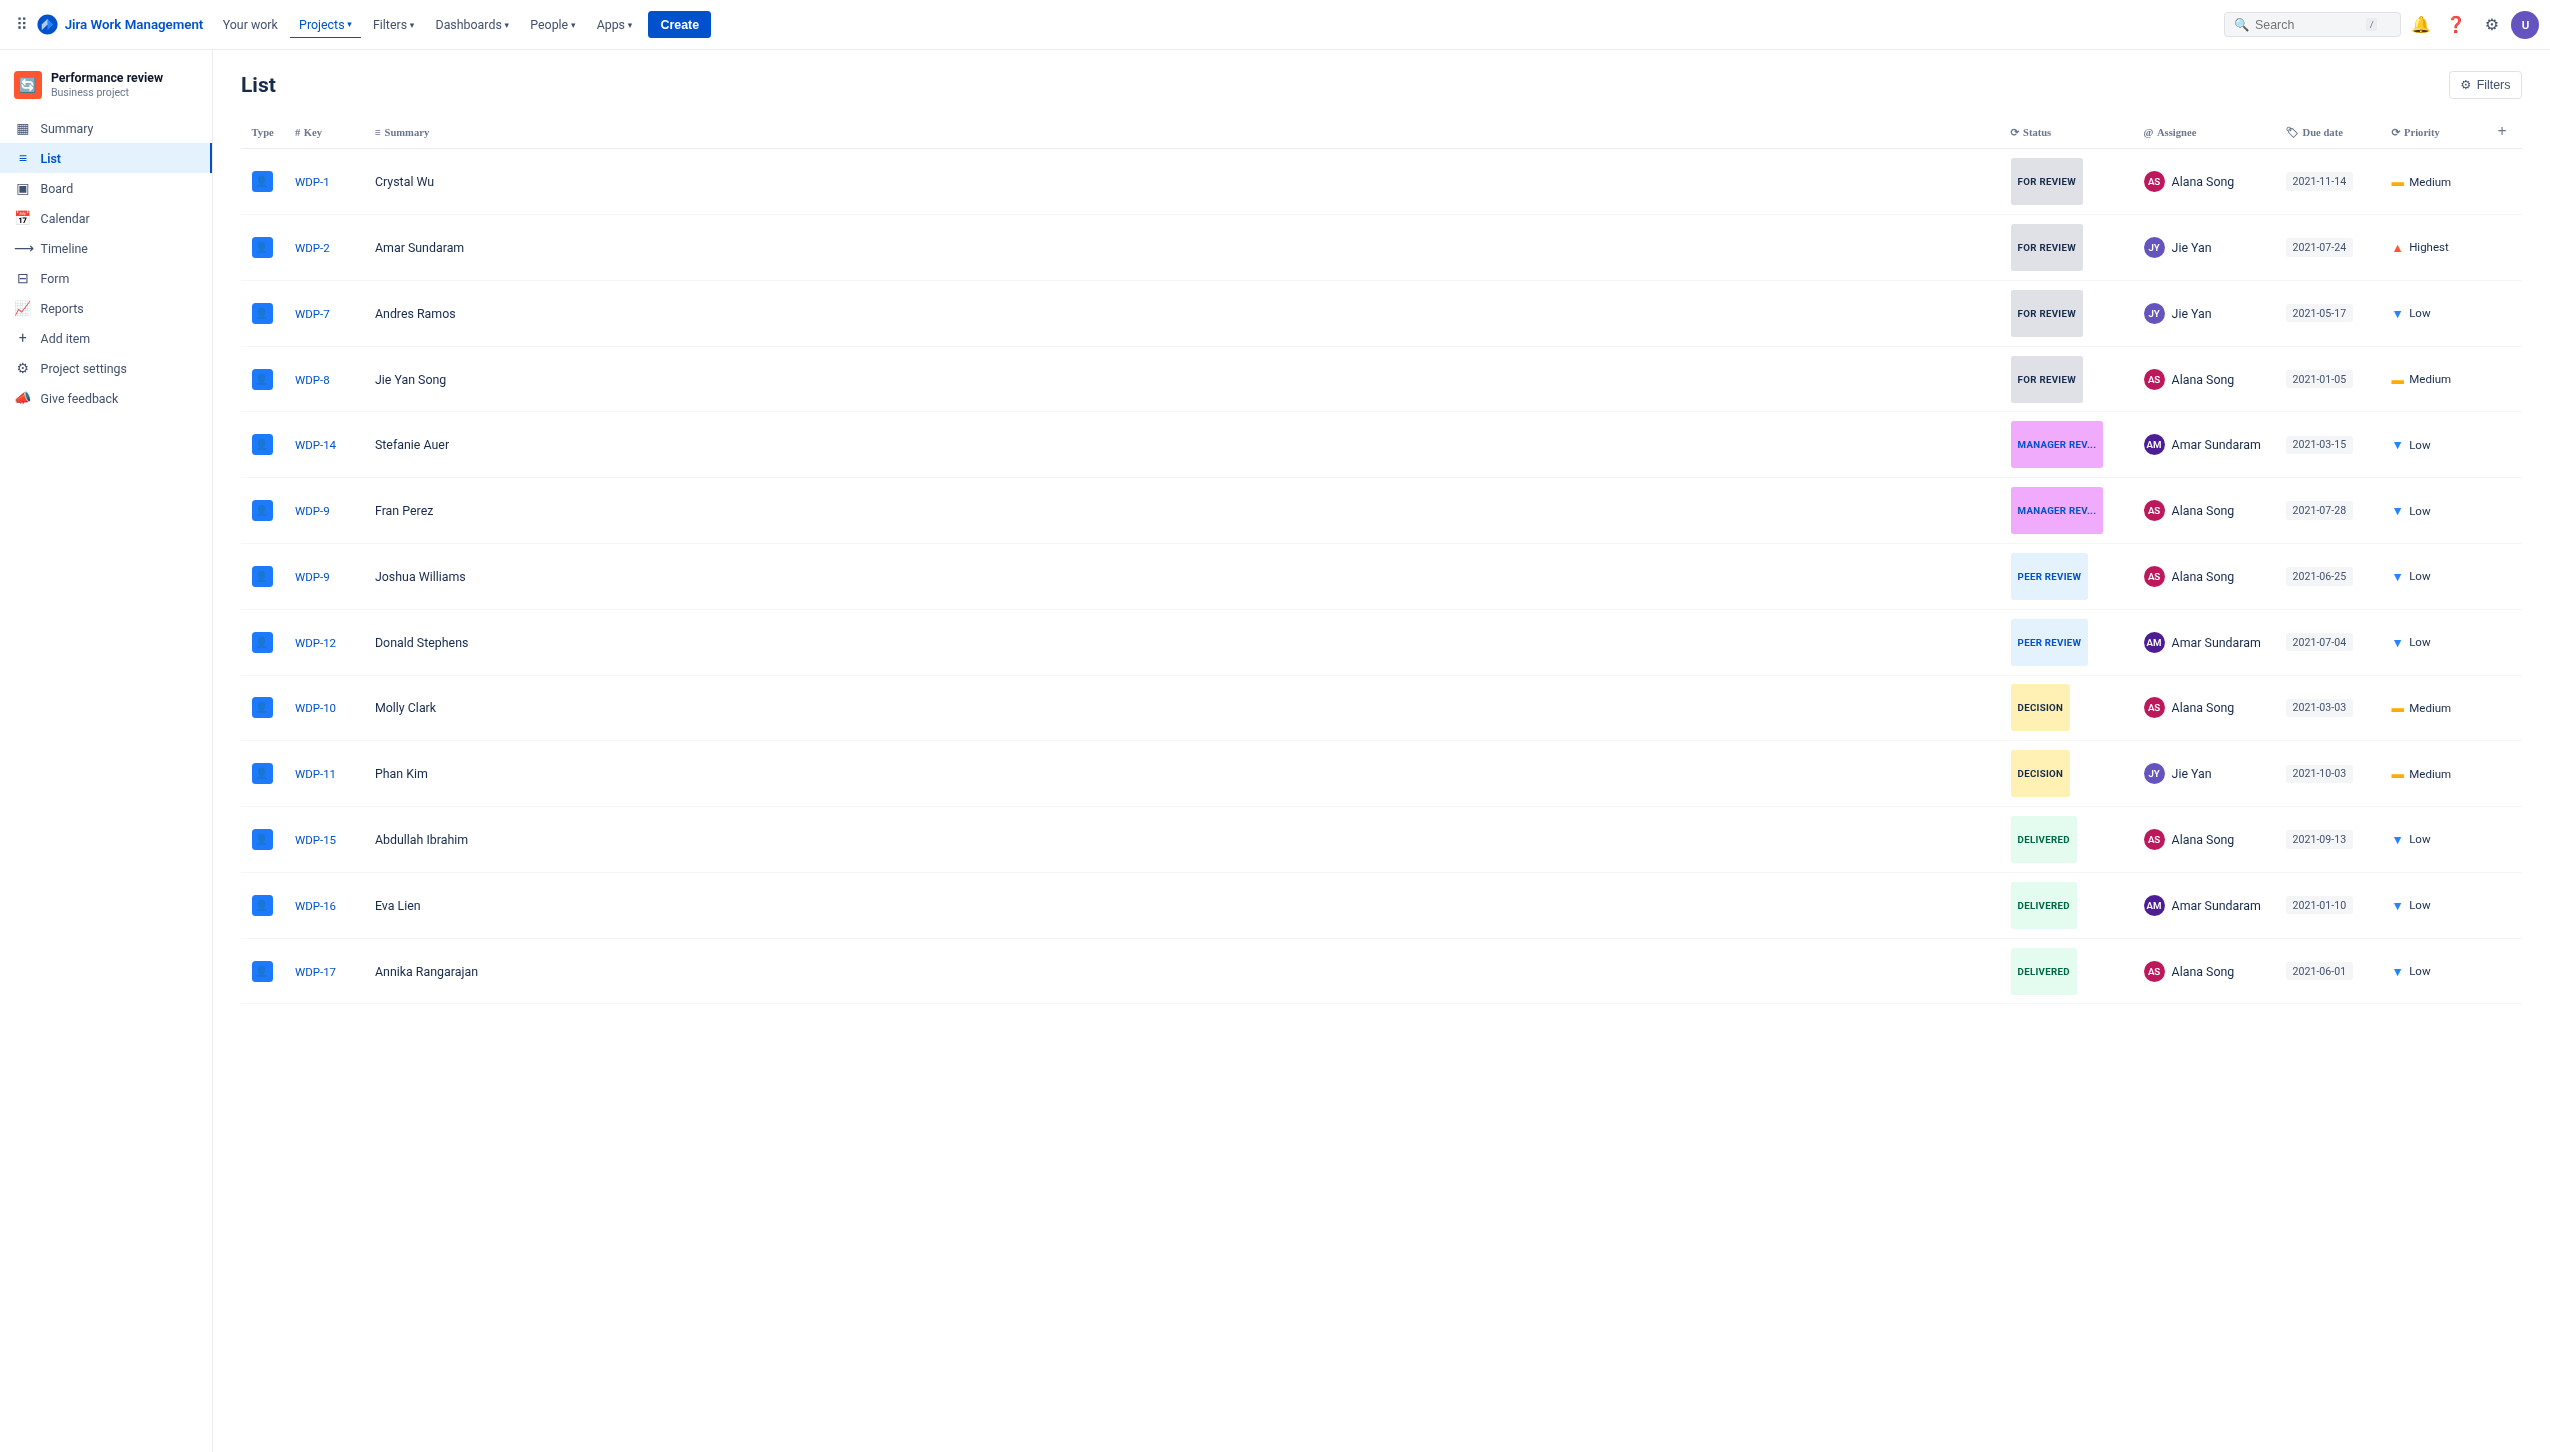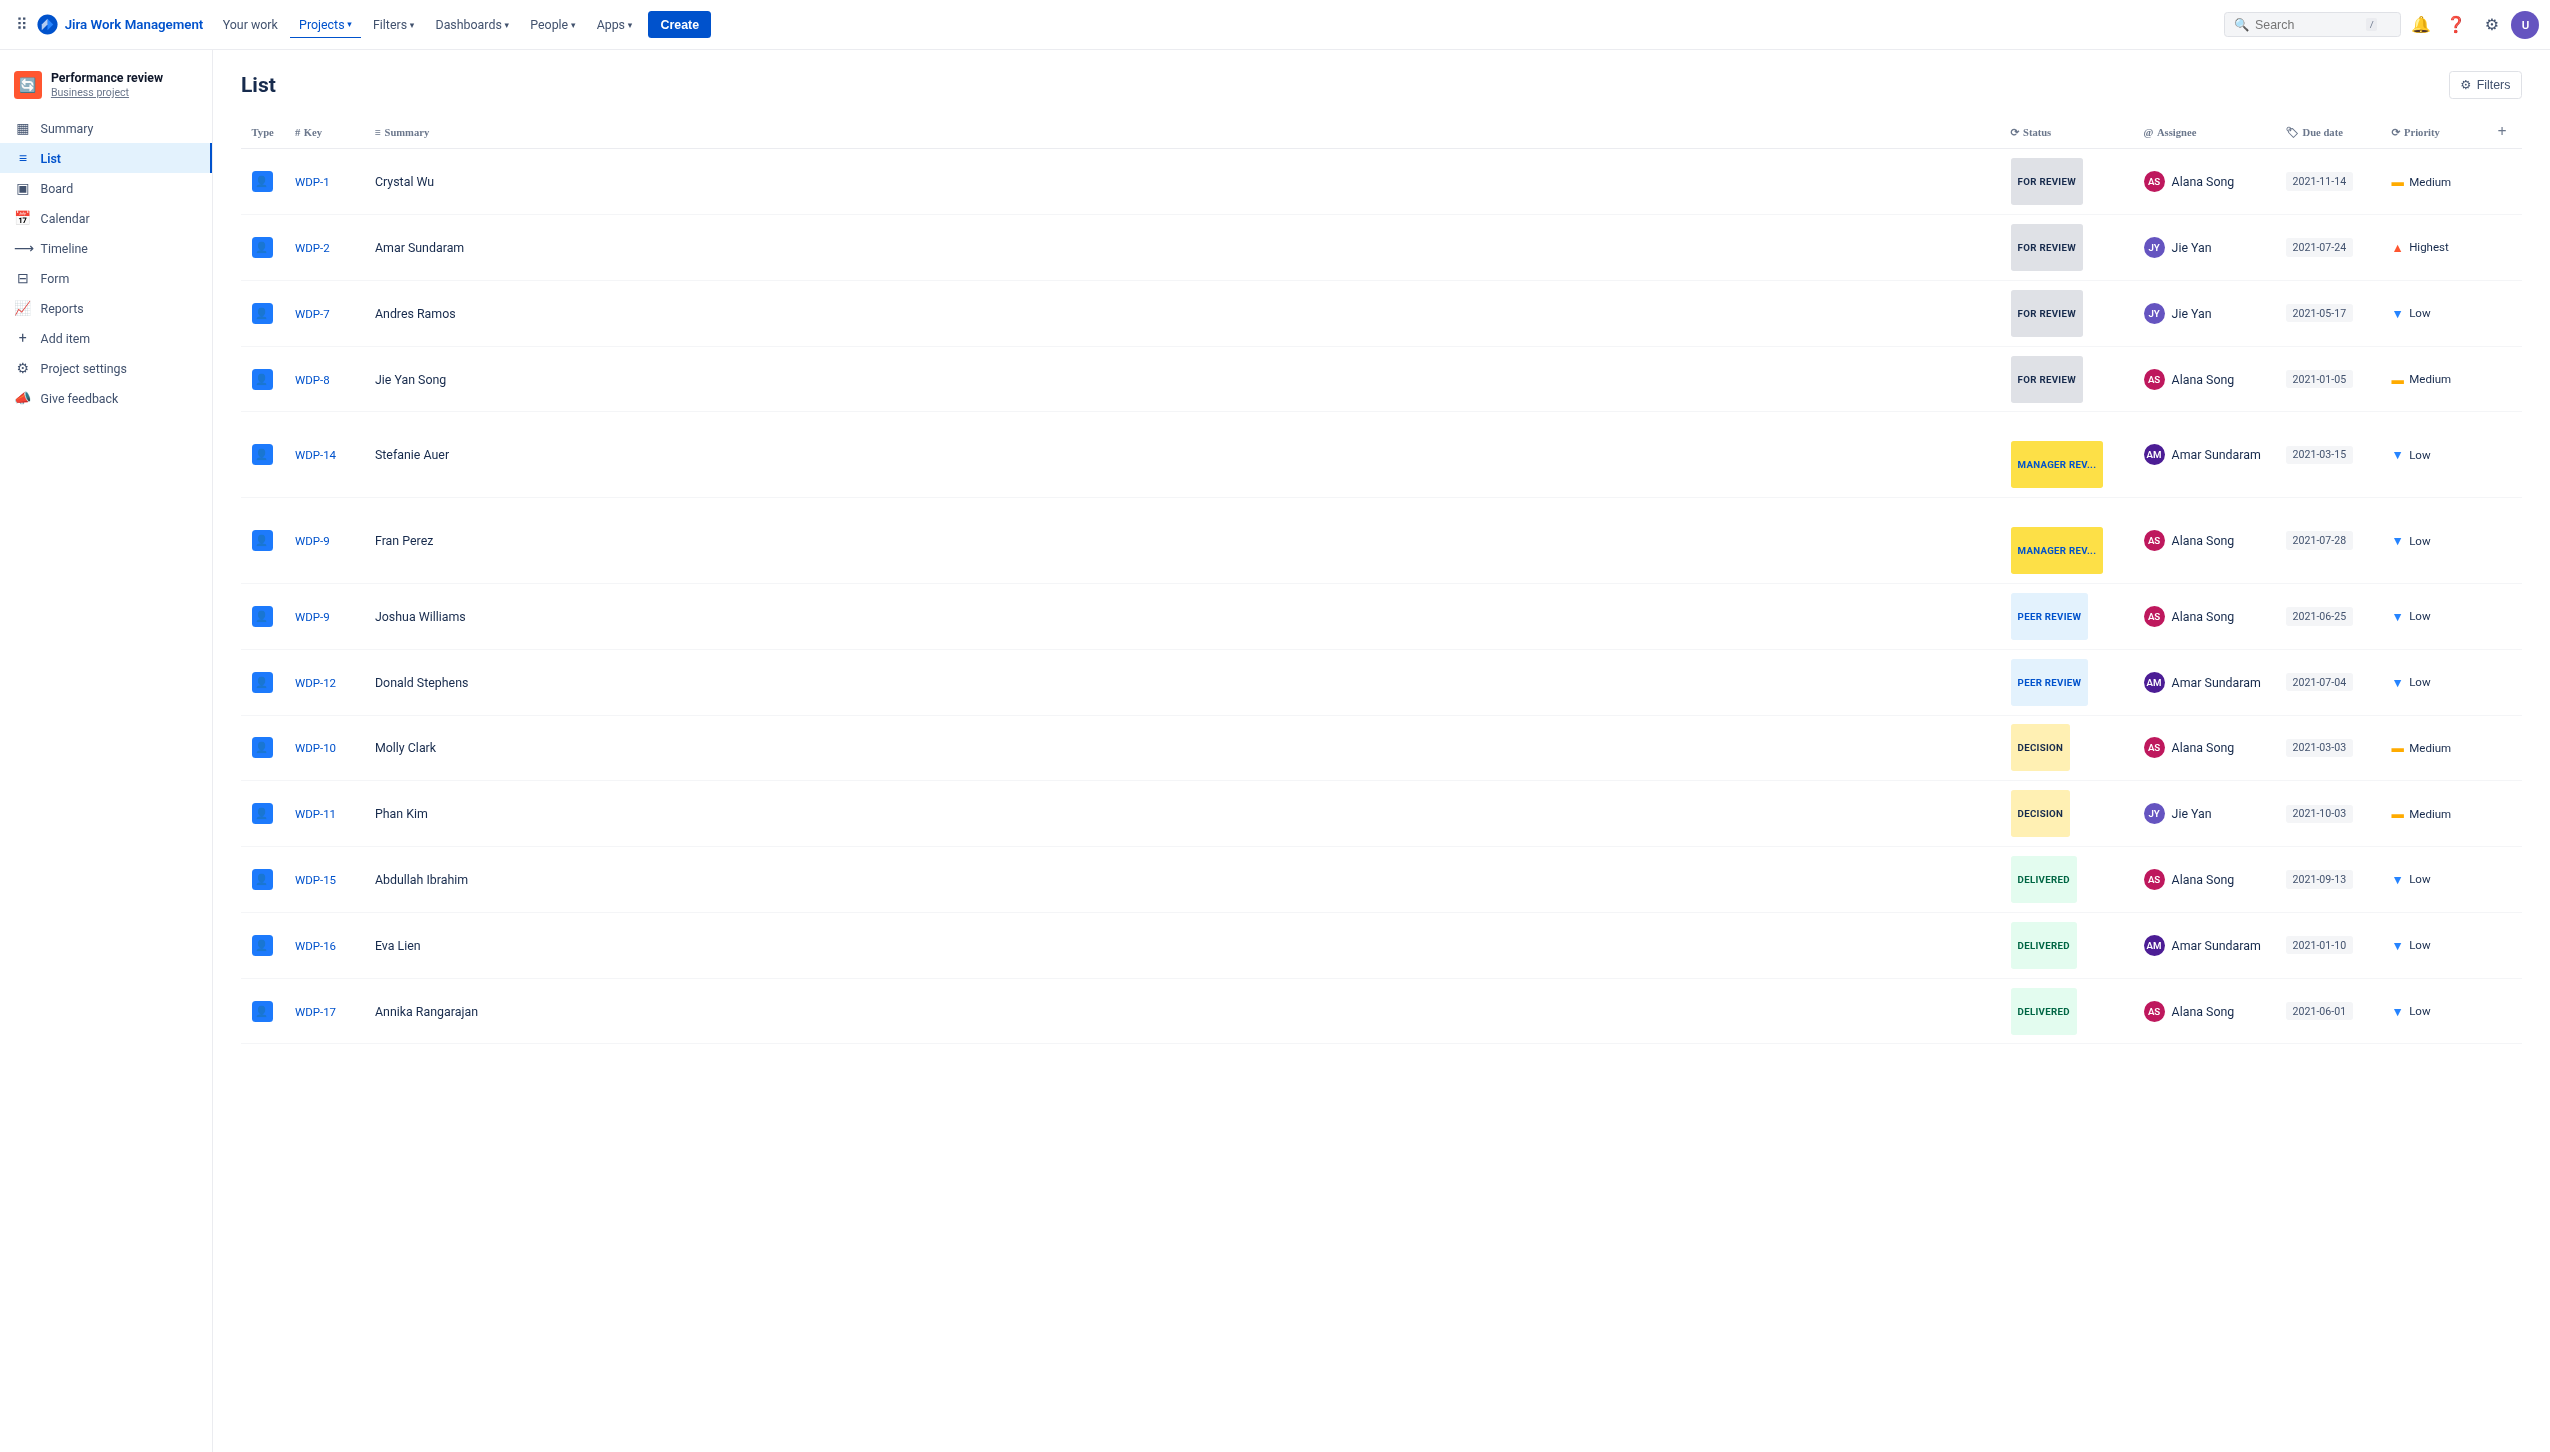--- a/index.html
+++ b/index.html
@@ -57,21 +57,21 @@
     }
     .sidebar-project {
       display: flex; align-items: center; gap: 8.9px;
       padding: 7px 14px 14px;
     }
     .sidebar-project-icon {
       width: 28px; height: 28px; border-radius: 3.5px; background: #ff5630;
       display: flex; align-items: center; justify-content: center; color: #fff; font-size: 14px;
     }
     .sidebar-project-name { font-size: 12.4px; font-weight: 700; color: #0f172a; line-height: 1.2; }
-    .sidebar-project-type { font-size: 10.6px; color: #6b778c; text-decoration: underline; }
+    .sidebar-project-type { font-size: 10.6px; color: #6b778c; }
     .sidebar-nav-item {
       display: flex; align-items: center; gap: 8.9px;
       padding: 7px 14px; cursor: pointer; color: #42526e; font-size: 12.4px;
       border-radius: 0;
     }
     .sidebar-nav-item.active { background: #e3f2fd; color: #0052cc; font-weight: 600; border-right: 2.7px solid #0052cc; }
     .sidebar-nav-icon { font-size: 14px; width: 17.7px; text-align: center; }
 
     
     .main-content { margin-left: 213px; flex: 1; padding: 21px 28px; }
@@ -110,21 +110,21 @@
       width: 21px; height: 21px; border-radius: 3.5px; background: #1d7afc;
       display: flex; align-items: center; justify-content: center; color: #fff; font-size: 10.6px;
     }
     .key-link { color: #0052cc; font-size: 11.5px; text-decoration: none; }
 
     .status-badge {
       display: inline-block; padding: 18px 7px; border-radius: 2.7px;
       font-size: 9.7px; font-weight: 700; letter-spacing: 0.3px;
     }
     .status-for-review { background: #dfe1e6; color: #172b4d; }
-    .status-manager-rev { background: #fde047; color: #0052cc; margin-top: 20px; }
+    .status-manager-rev { background: #f0abfc; color: #0052cc; }
     .status-peer-review { background: #e3f2fd; color: #0052cc; }
     .status-decision { background: #fff0b3; color: #172b4d; }
     .status-delivered { background: #e3fcef; color: #006644; }
 
     .assignee-cell { display: flex; align-items: center; gap: 7px; }
     .avatar-sm {
       width: 21px; height: 21px; border-radius: 50%; font-size: 9.7px;
       display: flex; align-items: center; justify-content: center;
       font-weight: 600; color: #fff; flex-shrink: 0; overflow: hidden;
     }

